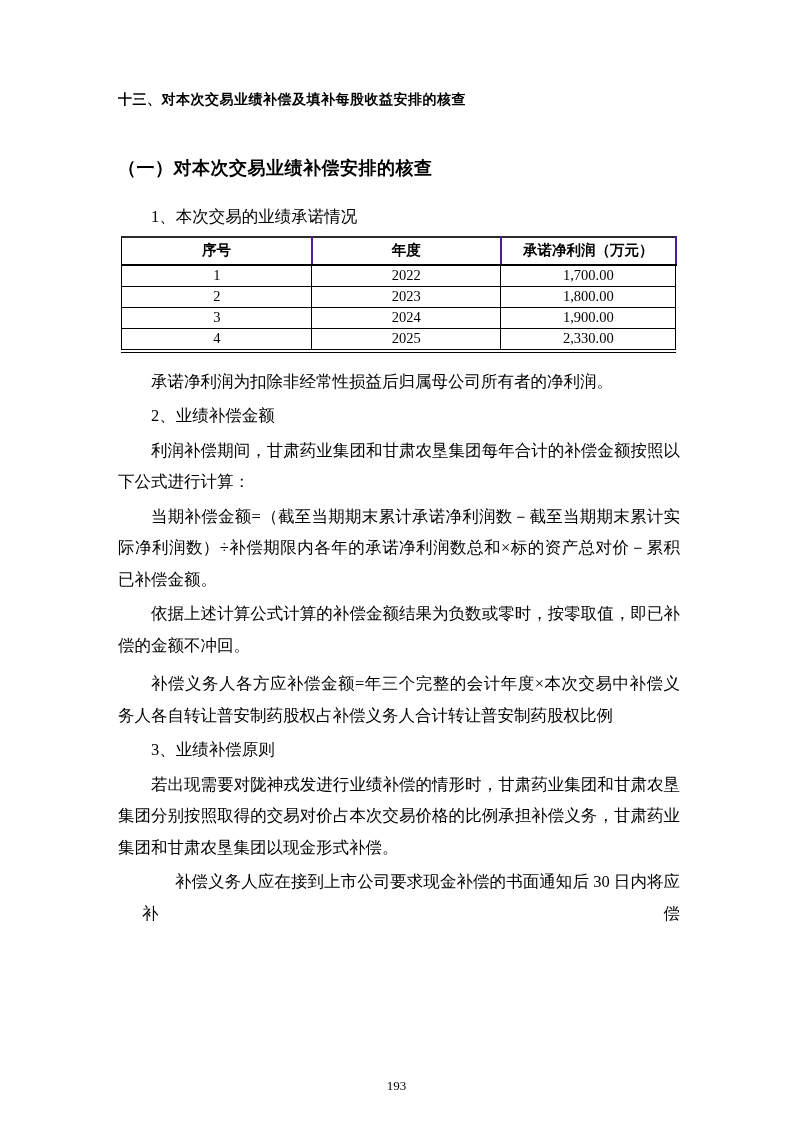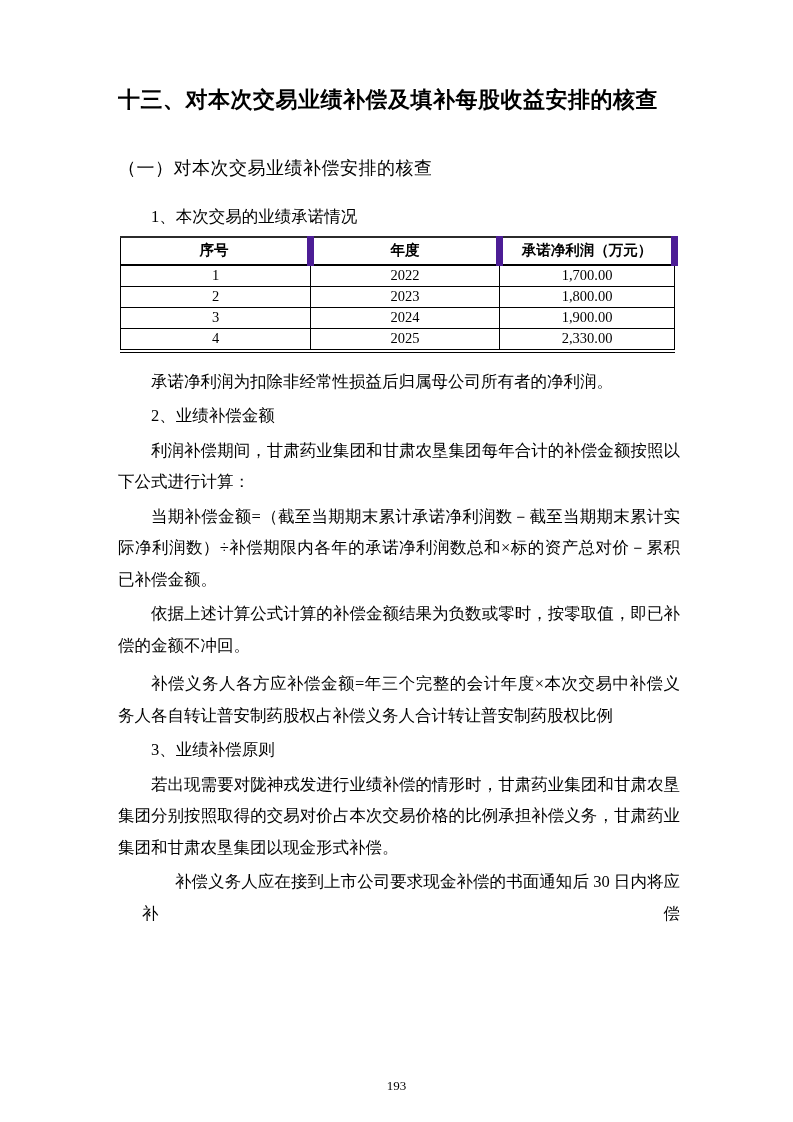--- a/index.html
+++ b/index.html
@@ -15,28 +15,28 @@
     color: #000000;
     font-family: "Liberation Serif", "DejaVu Serif", serif;
     overflow: hidden;
   }
   .content {
     padding: 86px 113px 0 118px;
   }
   .doc-h1 {
     font-family: "DejaVu Sans", "Liberation Sans", sans-serif;
     font-weight: 700;
-    font-size: 22px;
+    font-size: 14px;
     line-height: 27px;
     letter-spacing: 0.5px;
     margin: 0 0 43px 0;
   }
   .doc-h2 {
     font-family: "DejaVu Sans", "Liberation Sans", sans-serif;
-    font-weight: 400;
+    font-weight: 700;
     font-size: 18px;
     line-height: 24px;
     letter-spacing: 0.5px;
     margin: 0 0 21px 0;
   }
   .body-para {
     font-size: 16.5px;
     line-height: 31.5px;
     margin: 0 0 3px 0;
     text-align: justify;
@@ -65,21 +65,21 @@
   .promise-table col.col-3 { width: 175px; }
   .promise-table th {
     font-family: "DejaVu Sans", "Liberation Sans", sans-serif;
     font-weight: 700;
     font-size: 14.5px;
     height: 24px;
     text-align: center;
     vertical-align: middle;
     padding: 1px 2px;
     border-left: 1px solid #000;
-    border-right: 7px solid #4c1d95;
+    border-right: 2px solid #4c1d95;
     border-bottom: 2px solid #000;
   }
   .promise-table td {
     font-size: 14.5px;
     height: 20px;
     text-align: center;
     vertical-align: middle;
     padding: 0 2px;
     border-left: 1px solid #000;
     border-right: 1px solid #000;

